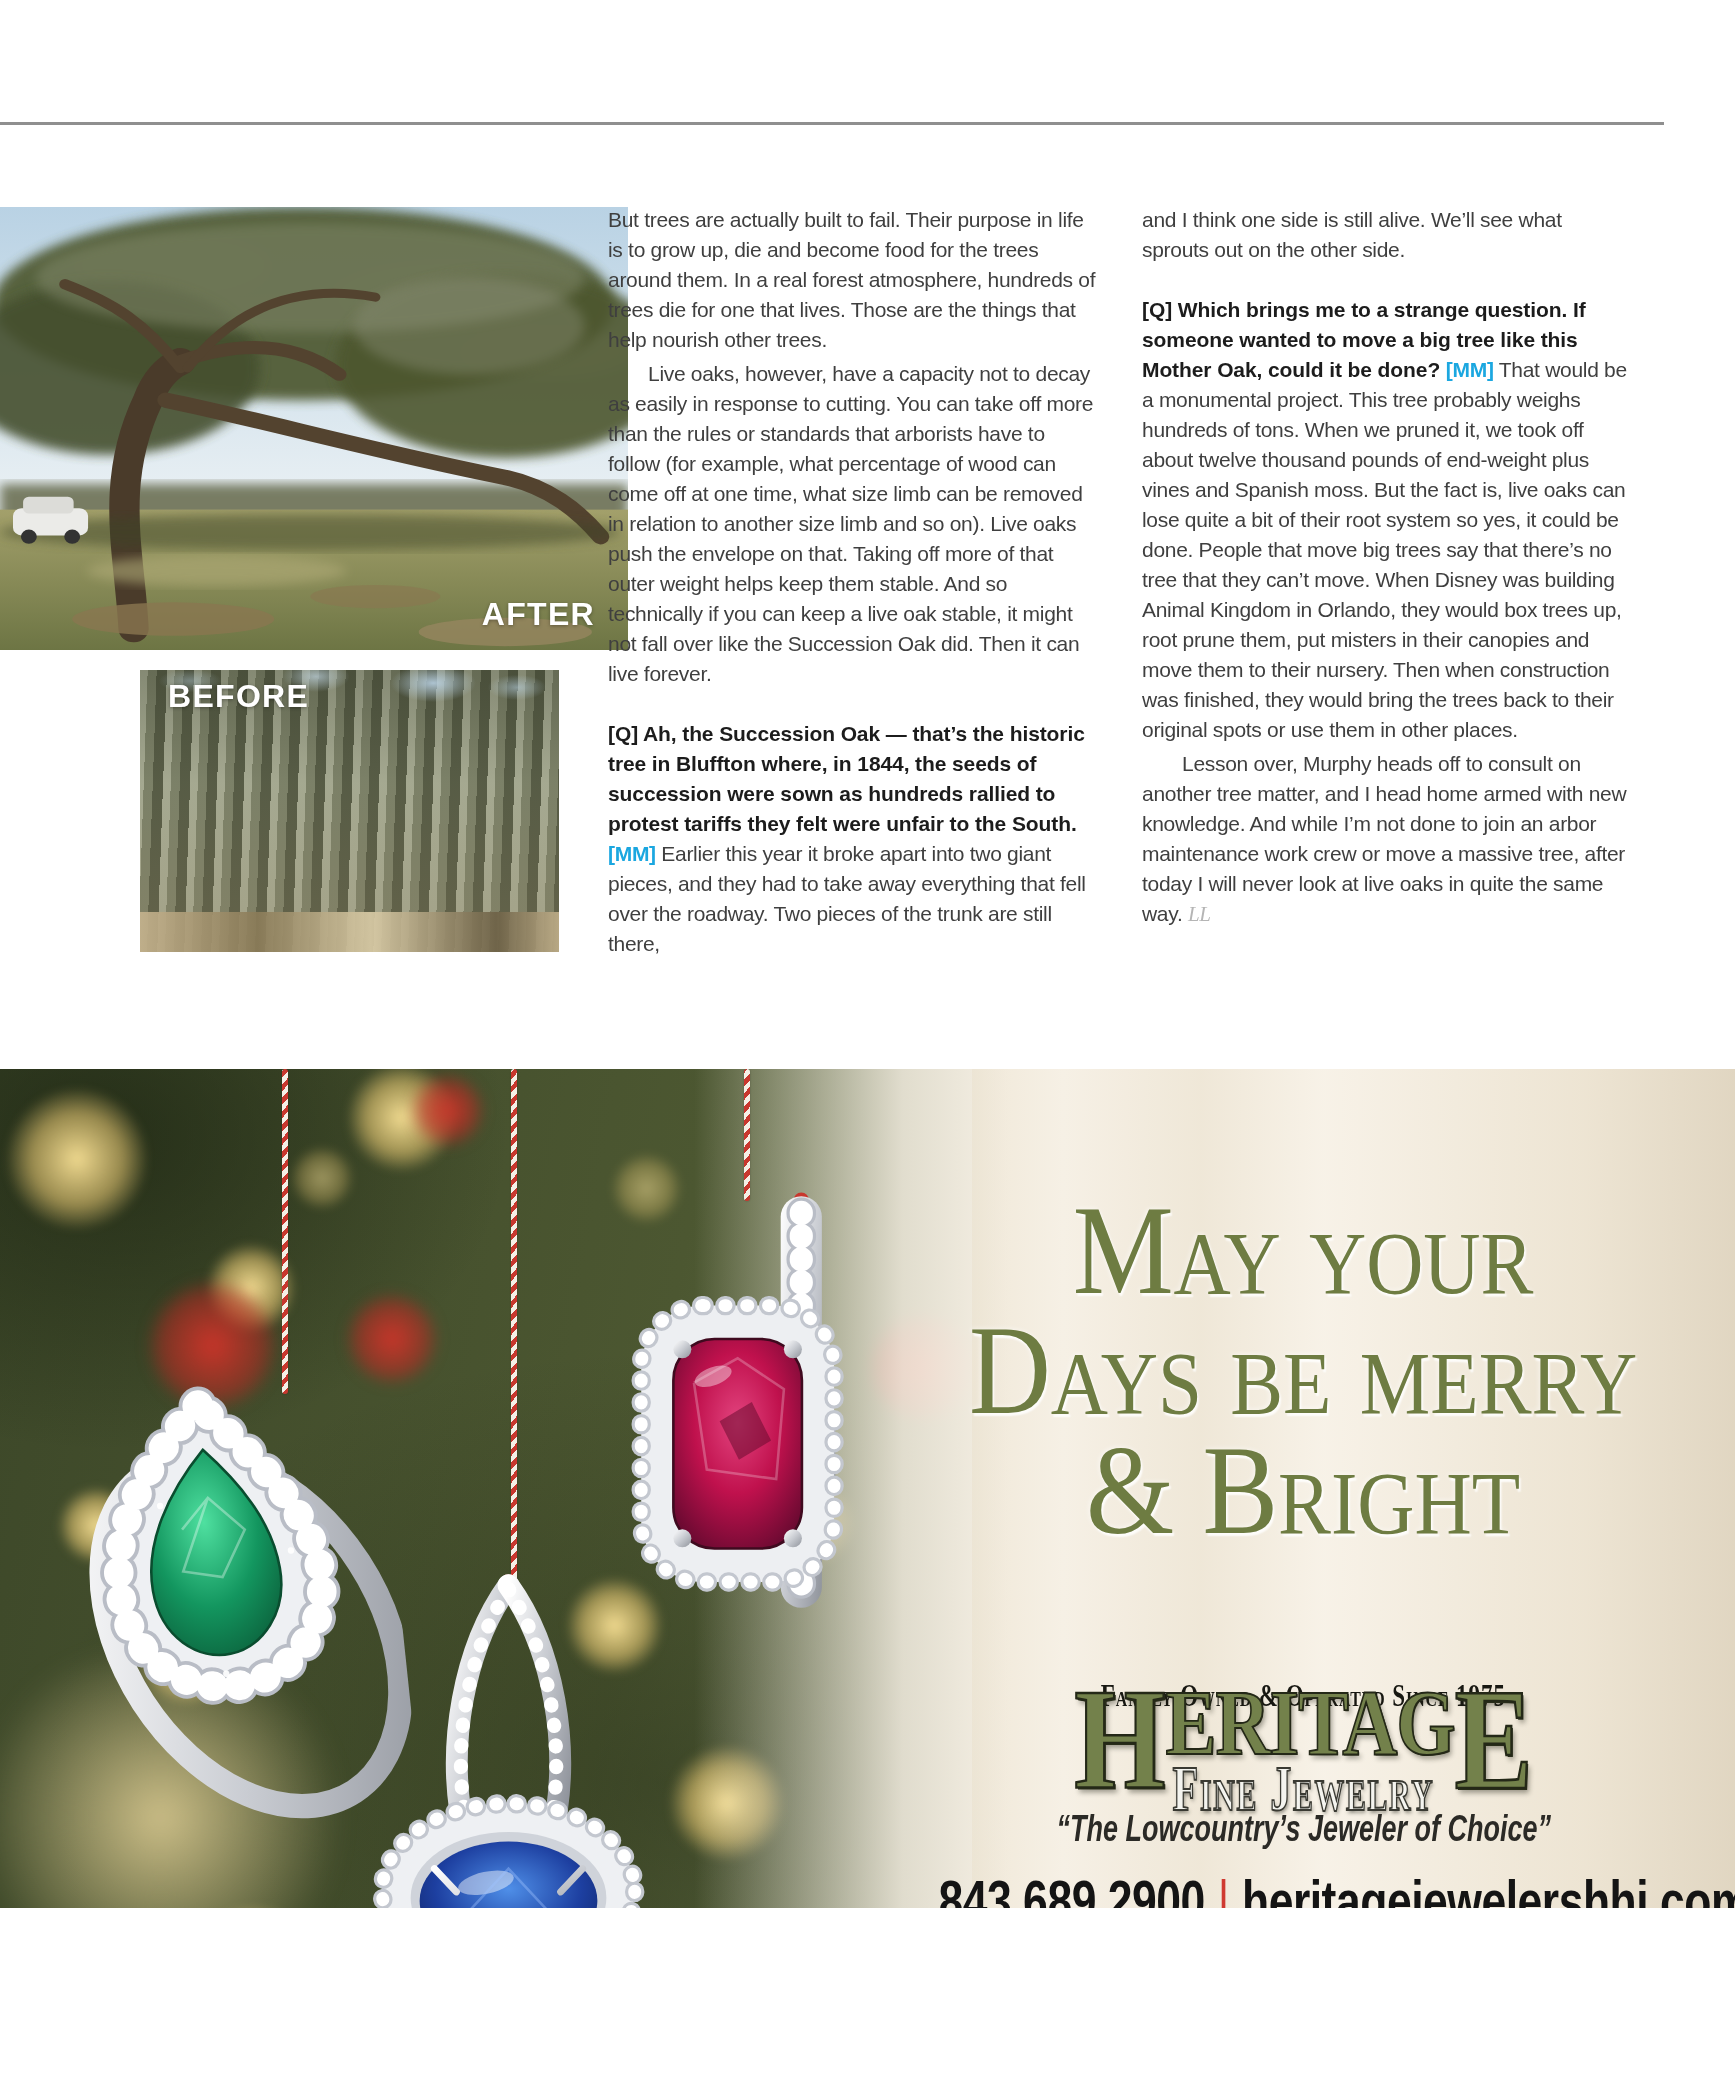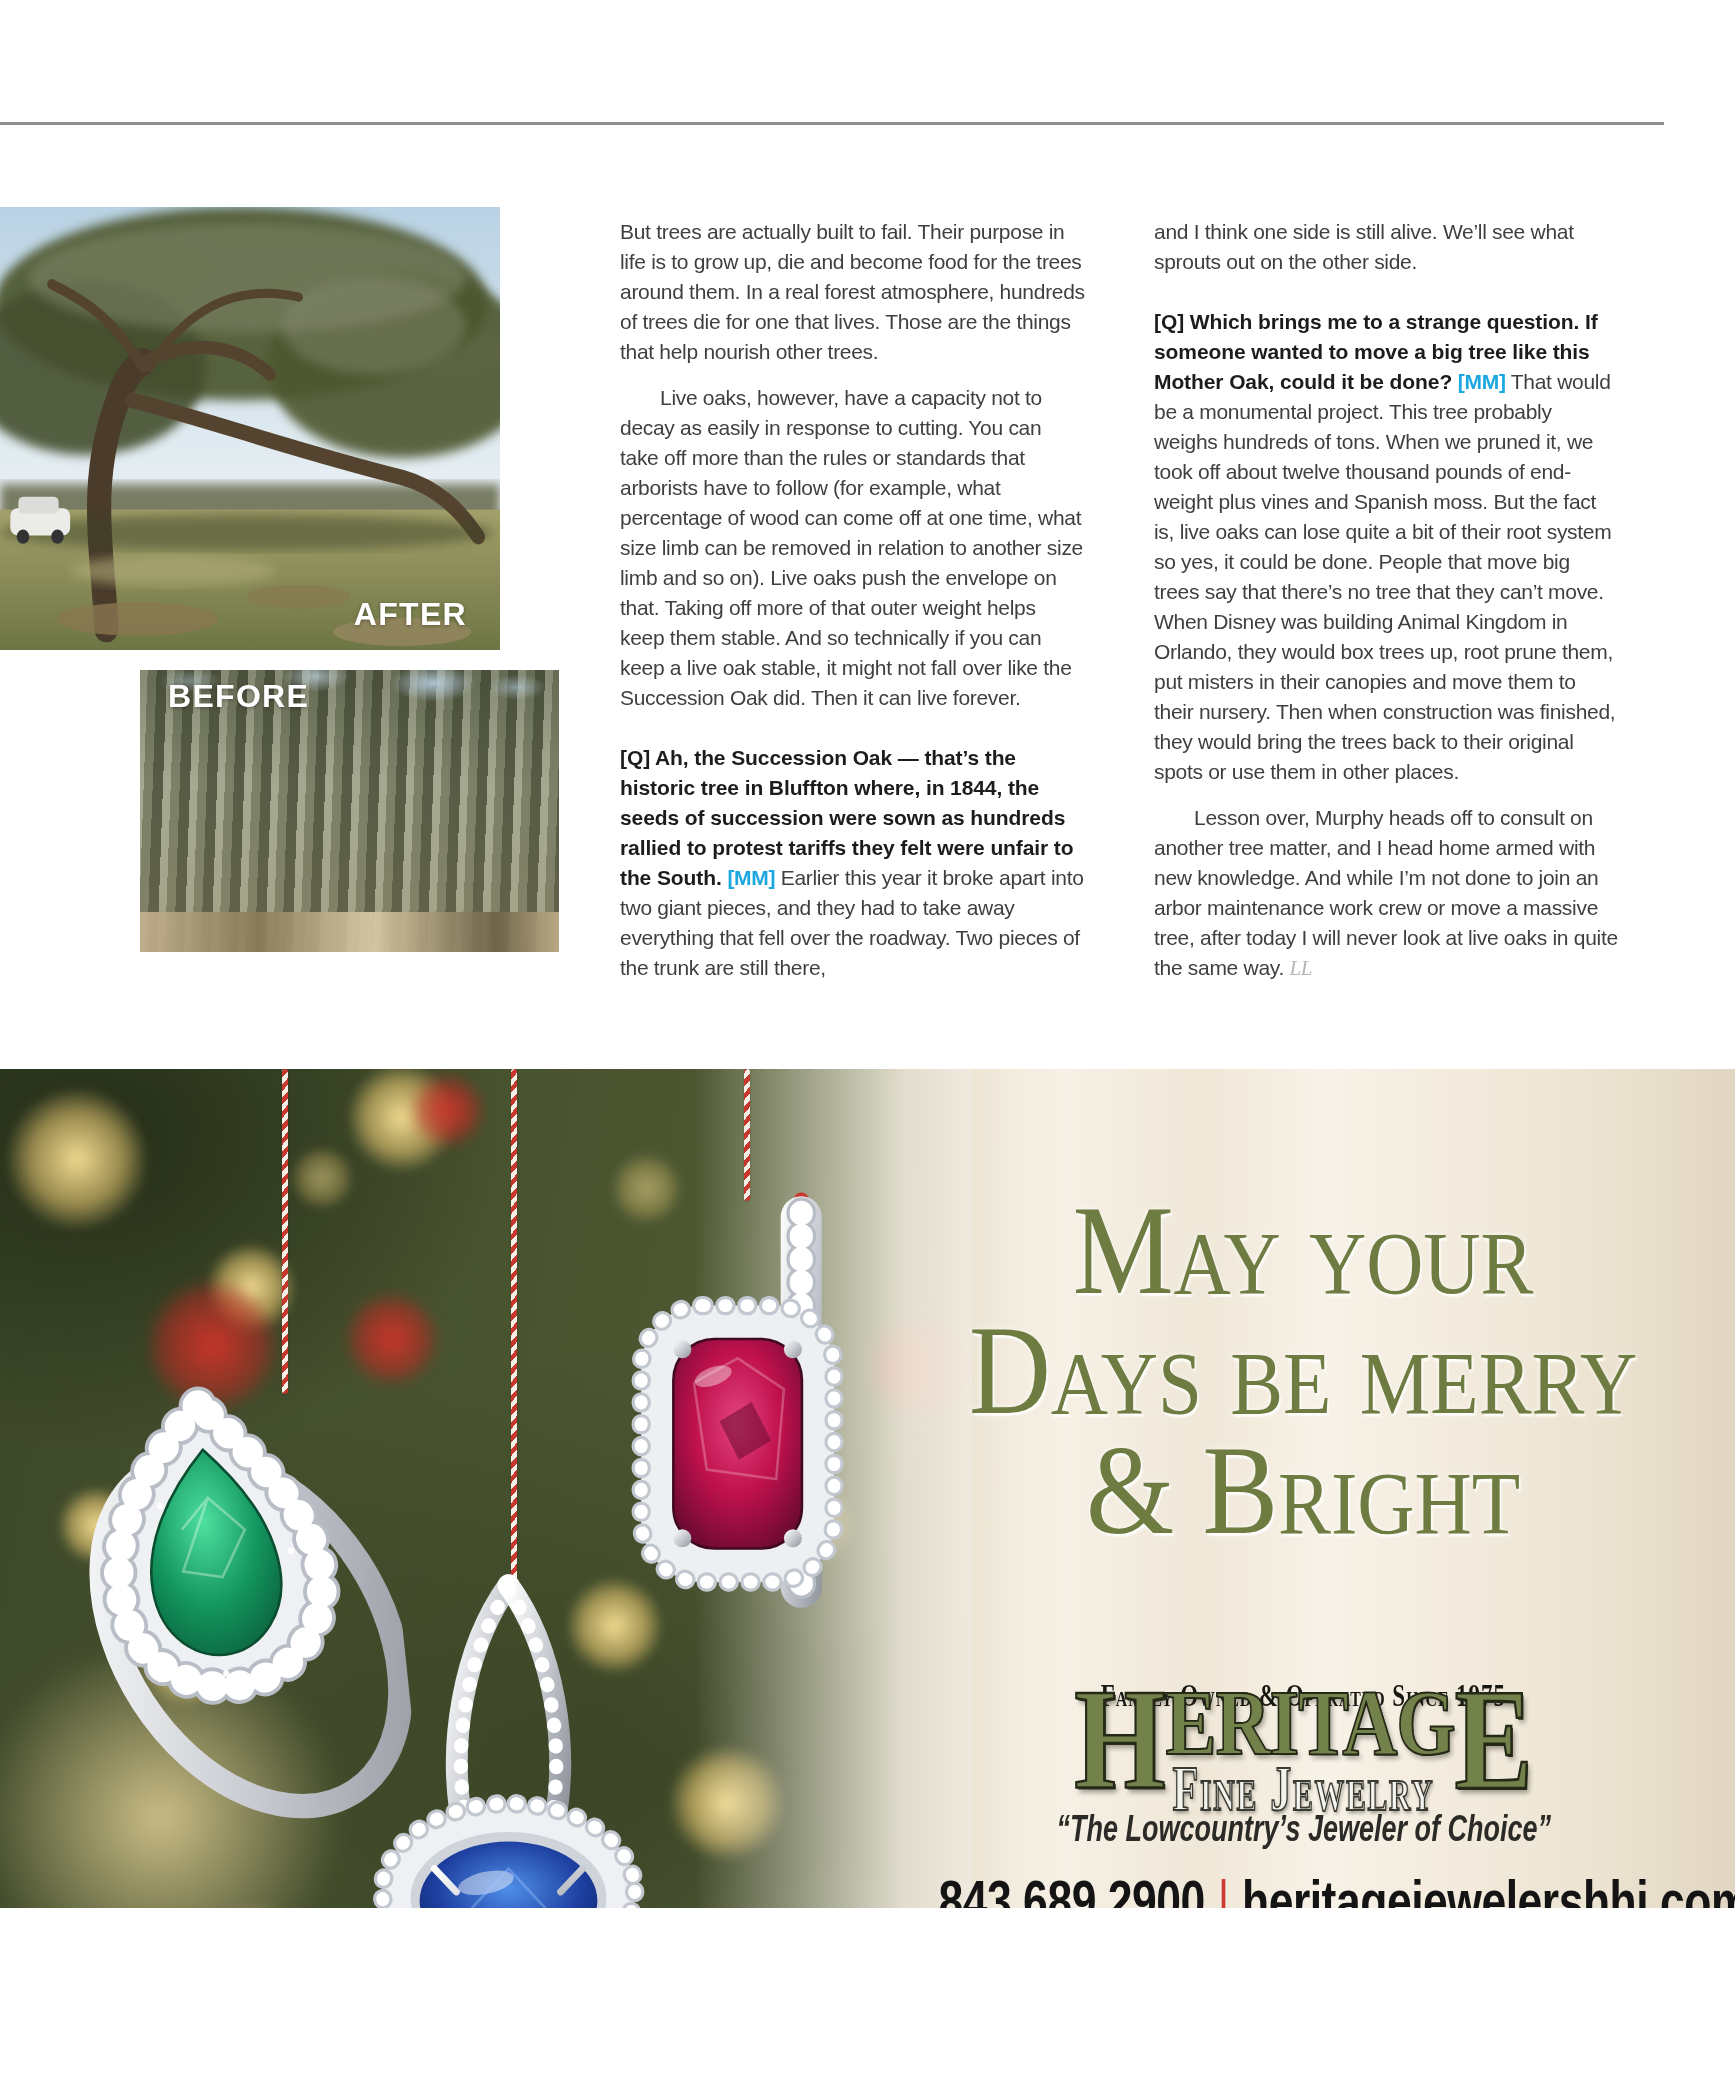--- a/index.html
+++ b/index.html
@@ -4,21 +4,21 @@
 <style>
   * { margin:0; padding:0; box-sizing:border-box; }
   html,body { background:#ffffff; }
   .page {
     position:relative; width:1736px; height:2097px; background:#fff; overflow:hidden;
     font-family:"Liberation Sans", sans-serif;
   }
   .top-rule { position:absolute; left:0; top:122px; width:1664px; height:2.6px; background:#8f8f8f; }
 
   
-  .photo-after { position:absolute; left:0; top:207px; width:500px; height:443px; overflow:hidden; }
+  .photo-after { position:absolute; left:0; top:207px; width:628px; height:443px; overflow:hidden; }
   .photo-after svg { display:block; width:100%; height:100%; }
   .photo-label { position:absolute; color:#fff; font-weight:bold; font-size:32px; letter-spacing:1.3px;
     text-shadow:0 1.3px 3.9px rgba(0,0,0,.35); }
   .label-after { right:33px; bottom:16.7px; }
   .label-before { left:28px; top:7.7px; }
 
   .photo-before { position:absolute; left:140px; top:670px; width:419px; height:282px; overflow:hidden;
     background:
       linear-gradient(180deg, rgba(40,46,30,.35) 0%, rgba(60,64,45,.15) 40%, rgba(120,105,75,.30) 100%),
       repeating-linear-gradient(92deg, #b7bba2 0 7.7px, #878c72 7.7px 16.7px, #5c614a 16.7px 27px),
@@ -38,21 +38,21 @@
   }
 
   .caption { position:absolute; left:140px; top:966px; width:430px; font-size:20.6px; line-height:26px; color:#232020; }
   .caption .lead { font-weight:bold; color:#0f0f0f; }
 
   
   .col { position:absolute; top:201px; width:497px; font-size:21px; line-height:30px;
     color:#3f3f3f; letter-spacing:-0.3px; }
   .col-1 { left:604px; }
   .col-2 { left:1138px; }
-  .para { margin:16px; }
+  .para { margin:4px; }
   .para.gap { margin-top:30px; }
   .para.indent { text-indent:40px; }
   .seg-b { font-weight:bold; color:#1c1c1c; letter-spacing:-0.1px; }
   .seg-mm { font-weight:bold; color:var(--mm-blue,#1ba7e0); }
   .seg-ll { font-family:"Liberation Serif", serif; font-style:italic; color:#b5b5b5; }
 
   
   .ad { position:absolute; left:0; top:1069px; width:1736px; height:839px; overflow:hidden;
     background:linear-gradient(100deg,#3d4829 0%, #4c5731 38%, #5d6840 55%, #6a734d 70%); }
   .ad::before { content:""; position:absolute; inset:0;

